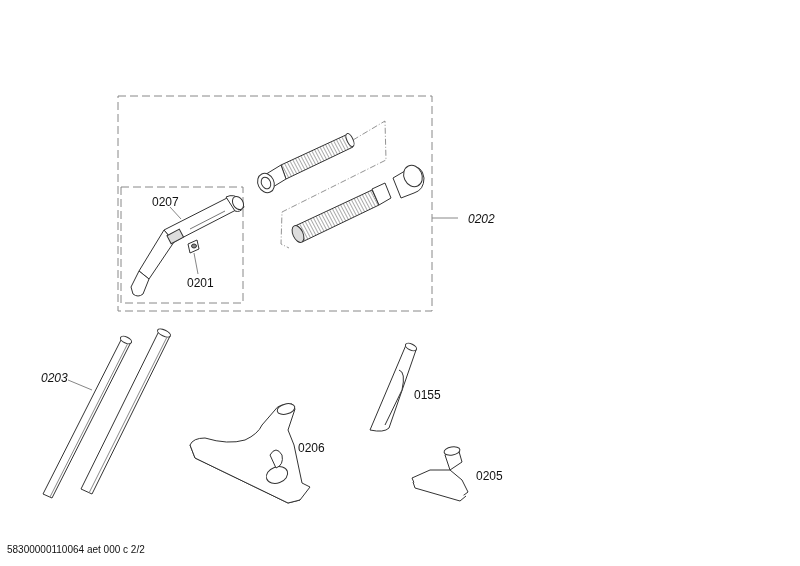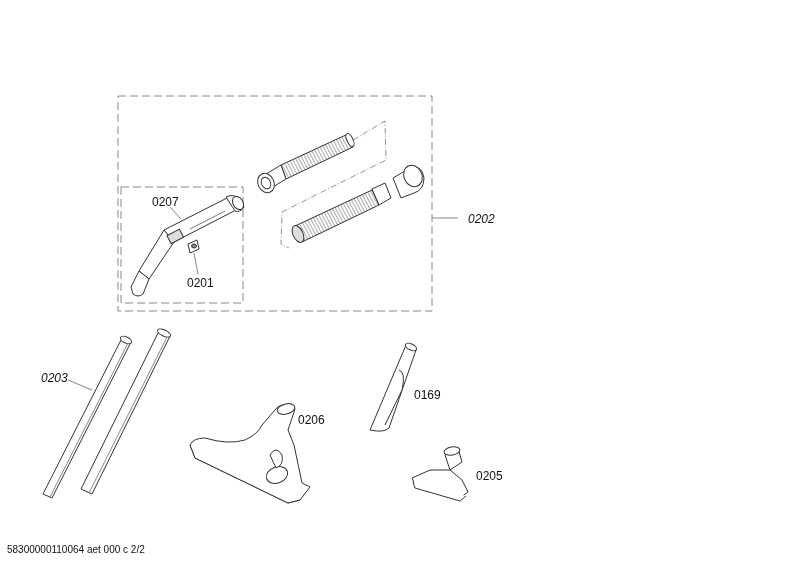--- a/index.html
+++ b/index.html
@@ -90,17 +90,17 @@
     <ellipse cx="452" cy="451" rx="8" ry="4" transform="rotate(-10 452 451)"></ellipse>
     <path d="M412,478 L430,470 Q440,470 450,470 L462,480 L468,492 L460,498 L415,485 Z"></path>
     <path d="M413,482 L415,488 L460,501 L466,496"></path>
   </g>
 </svg>
 
 <div class="lbl" style="left:152px; top:196px;">0207</div>
 <div class="lbl" style="left:187px; top:277px;">0201</div>
 <div class="lbl" style="left:468px; top:213px;font-style:italic;">0202</div>
 <div class="lbl" style="left:41px; top:372px;font-style:italic;">0203</div>
-<div class="lbl" style="left:414px; top:389px;">0169</div>
+<div class="lbl" style="left:414px; top:389px;">0155</div>
 <div class="lbl" style="left:476px; top:470px;">0205</div>
-<div class="lbl" style="left:298px; top:414px;">0206</div>
+<div class="lbl" style="left:298px; top:442px;">0206</div>
 
 <div class="footer">58300000110064 aet 000 c 2/2</div>
 
 </body></html>

